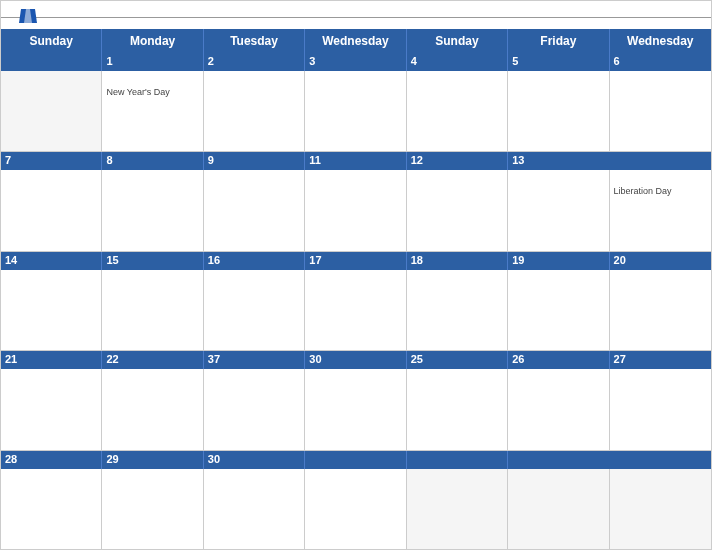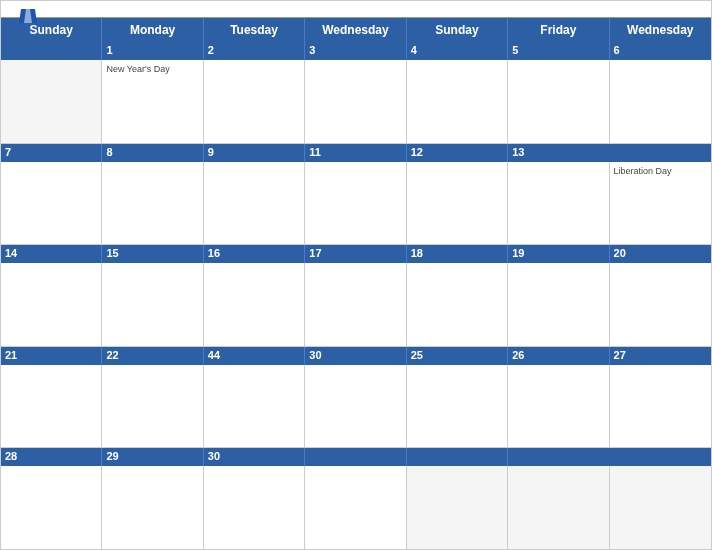--- a/index.html
+++ b/index.html
@@ -64,20 +64,21 @@
     .calendar-grid {
       flex: 1;
       display: flex;
       flex-direction: column;
       border-top: 1px solid #999;
     }
     .day-headers {
       display: grid;
       grid-template-columns: repeat(7, 1fr);
       background: #2c5fa3;
+      margin-top: 11px;
     }
     .day-header {
       color: #fff;
       text-align: center;
       font-size: 12px;
       font-weight: bold;
       padding: 5px 2px;
       border-right: 1px solid #4a7bc8;
     }
     .day-header:last-child {
@@ -115,21 +116,21 @@
     .week-num-cell:last-child {
       border-right: none;
     }
     .week-days {
       flex: 1;
       display: grid;
       grid-template-columns: repeat(7, 1fr);
     }
     .w-cell {
       border-right: 1px solid #ccc;
-      padding: 3px 4px;
+      padding: 15px 4px;
       background: #fff;
     }
     .w-cell:last-child {
       border-right: none;
     }
     .w-cell.empty-cell {
       background: #f5f5f5;
     }
     .holiday-name {
       font-size: 9px;
@@ -228,21 +229,21 @@
             <div class="w-cell"></div>
             <div class="w-cell"></div>
             <div class="w-cell"></div>
             <div class="w-cell"></div>
           </div>
         </div>
         <div class="week-block">
           <div class="week-nums">
             <div class="week-num-cell">21</div>
             <div class="week-num-cell">22</div>
-            <div class="week-num-cell">44</div>
+            <div class="week-num-cell">37</div>
             <div class="week-num-cell">30</div>
             <div class="week-num-cell">25</div>
             <div class="week-num-cell">26</div>
             <div class="week-num-cell">27</div>
           </div>
           <div class="week-days">
             <div class="w-cell"></div>
             <div class="w-cell"></div>
             <div class="w-cell"></div>
             <div class="w-cell"></div>

